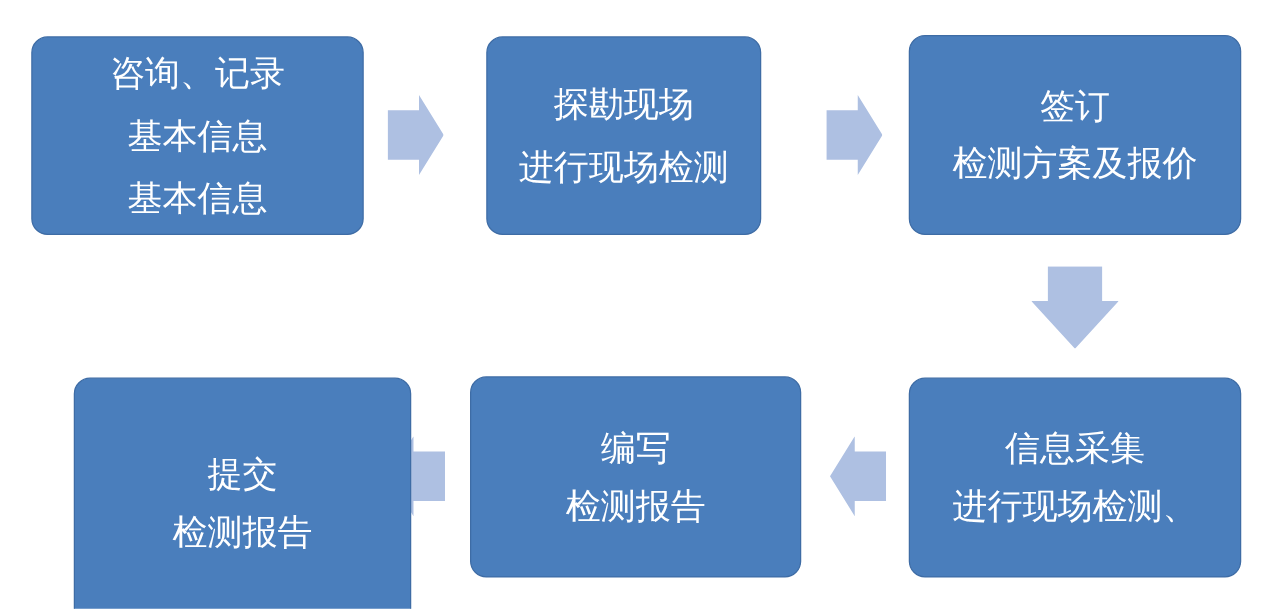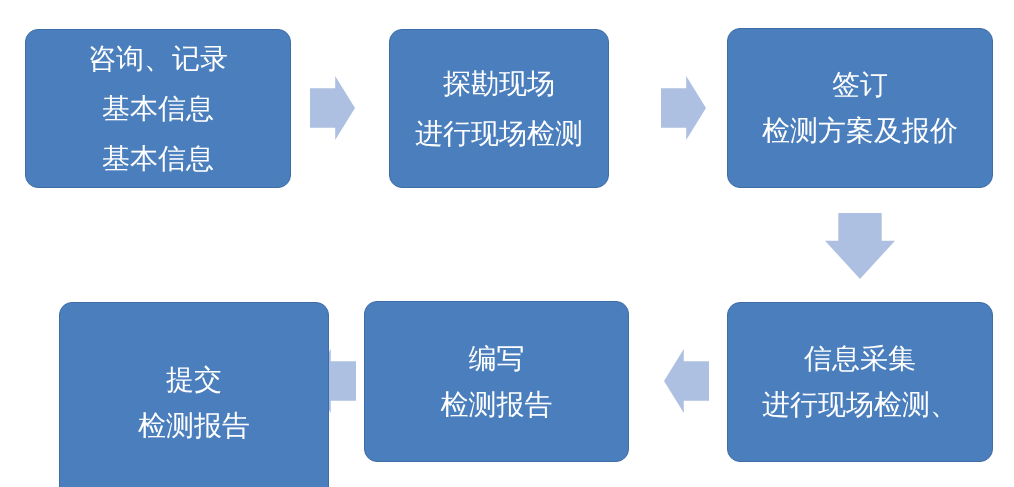--- a/index.html
+++ b/index.html
@@ -28,21 +28,21 @@
     font-size: 28px;
     box-sizing: border-box;
   }
   .node .ln { display: block; line-height: 50px; white-space: nowrap; }
   .node.two .ln { line-height: 46px; }
 
   .n1 { left: 25px;  top: 29px;  width: 266px; height: 159px; }
   .n2 { left: 389px; top: 29px;  width: 220px; height: 159px; }
   .n3 { left: 727px; top: 28px;  width: 266px; height: 160px; }
   .n4 { left: 727px; top: 302px; width: 266px; height: 160px; }
-  .n5 { left: 364px; top: 301px; width: 265px; height: 161px; }
+  .n5 { left: 376px; top: 301px; width: 265px; height: 161px; }
   .n6 { left: 23px;  top: 302px; width: 270px; height: 201px; margin-left: 36px; }
 
   .arrow {
     position: absolute;
     background: var(--arrow-fill, #AEC0E2);
   }
   .arrow.right {
     width: 45px; height: 64px;
     clip-path: polygon(0 19%, 56% 19%, 56% 0, 100% 50%, 56% 100%, 56% 81%, 0 81%);
   }

